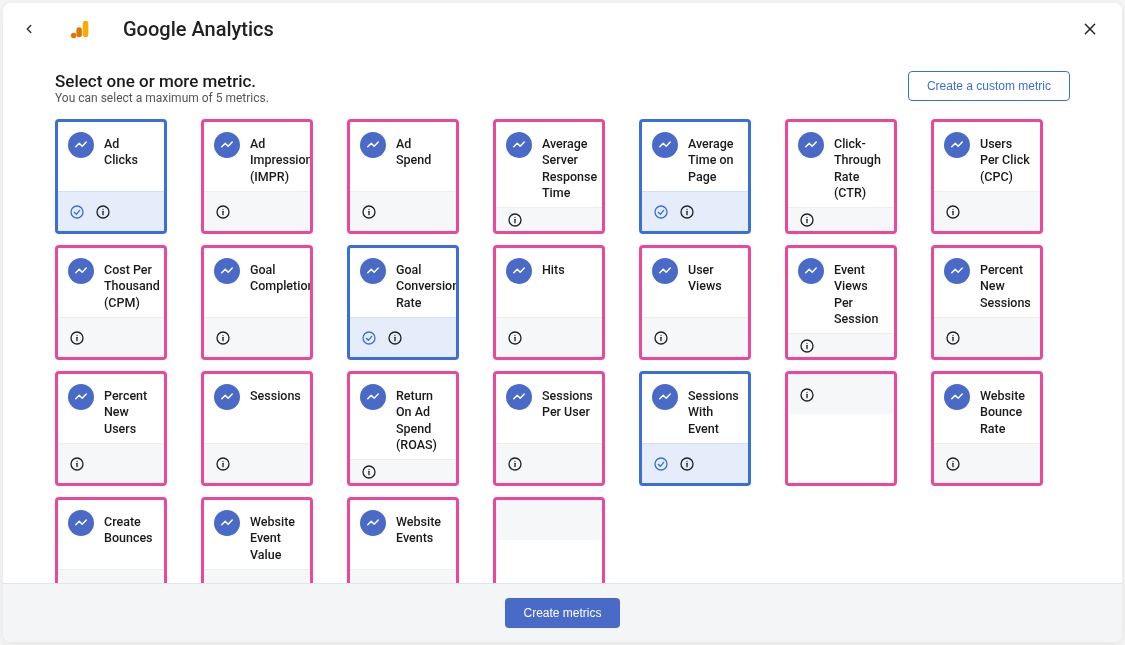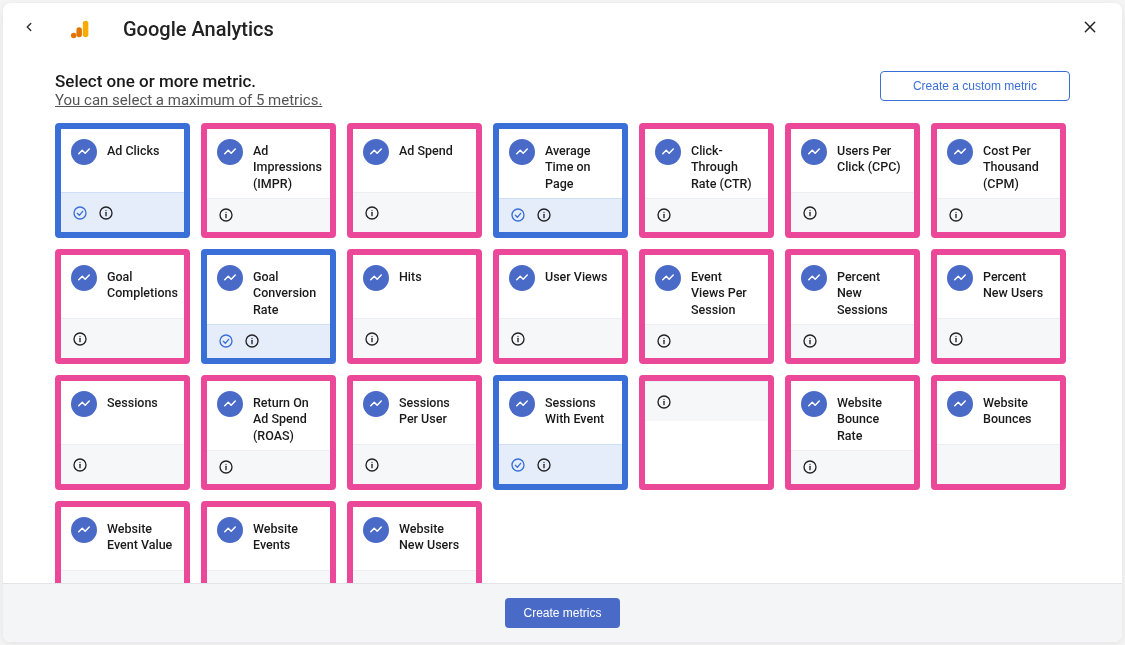--- a/index.html
+++ b/index.html
@@ -17,59 +17,60 @@
     top: 3px; left: 3px; right: 3px; bottom: 3px;
     background: #fff;
     border-radius: 8px;
     display: flex;
     flex-direction: column;
     overflow: hidden;
     box-shadow: 0 2px 10px rgba(0,0,0,0.08);
   }
   .header {
     display: flex;
+    align-items: center;
     padding: 14px 22px 12px 16px;
     gap: 20px;
   }
   .back-icon { width: 20px; height: 20px; display:flex; align-items:center; justify-content:center; cursor:pointer; margin-right: 10px;}
   .ga-logo { width: 24px; height: 24px; margin-right: 10px; display:flex; align-items:center; justify-content:center;}
   .app-title { font-size: 20px; font-weight: 500; color:#222;}
   .spacer { flex: 1; }
   .close-icon { width: 20px; height:20px; display:flex; align-items:center; justify-content:center; cursor:pointer;}
   .subheader {
     display: flex;
     align-items: flex-start;
     padding: 18px 52px 14px 52px;
   }
   .sub-left { flex:1; }
   .sub-title { font-size: 17px; font-weight: 500; color:#1a1a1a; }
-  .sub-desc { font-size: 15px; color:#555;text-decoration:underline; }
+  .sub-desc { font-size: 12px; color:#555; }
   .custom-btn {
     border: 1px solid #3b6fd8;
     color: #3b6fd8;
     background: #fff;
     border-radius: 4px;
-    padding: 7px 32px;
+    padding: 7px 18px;
     font-size: 12px;
     cursor: pointer;
   }
   .scroll-area {
     flex:1;
     overflow: auto;
     padding: 0 52px 10px 52px;
   }
   .grid {
     display: grid;
     grid-template-columns: repeat(7, 135px);
     gap: 11px;
   }
   .card {
-    width: 135px;
+    width: 112px;
     height: 115px;
-    border: 6px solid #ec4899;
+    border: 3px solid #ec4899;
     border-radius: 4px;
     background: #fff;
     display: flex;
     flex-direction: column;
     cursor: pointer;
     overflow: hidden;
   }
   .card.selected {
     border-color: #3b6fd8;
   }
@@ -217,20 +218,40 @@
 
       <div class="info-icon">
         <svg width="16" height="16" viewBox="0 0 24 24" fill="none" stroke="#222" stroke-width="2" stroke-linecap="round" stroke-linejoin="round">
                 <circle cx="12" cy="12" r="9"></circle>
                 <line x1="12" y1="11" x2="12" y2="16"></line>
                 <circle cx="12" cy="8" r="1" fill="#222" stroke="none"></circle>
               </svg>
       </div>
     </div>
   </div>
+        <div class="card">
+    <div class="card-top">
+      <div class="metric-icon">
+        <svg width="14" height="14" viewBox="0 0 24 24" fill="none" stroke="#fff" stroke-width="2.5" stroke-linecap="round" stroke-linejoin="round">
+                <polyline points="3 15 9 9 14 14 21 7"></polyline>
+              </svg>
+      </div>
+      <div class="metric-label">Average Server Response Time</div>
+    </div>
+    <div class="card-bottom">
+
+      <div class="info-icon">
+        <svg width="16" height="16" viewBox="0 0 24 24" fill="none" stroke="#222" stroke-width="2" stroke-linecap="round" stroke-linejoin="round">
+                <circle cx="12" cy="12" r="9"></circle>
+                <line x1="12" y1="11" x2="12" y2="16"></line>
+                <circle cx="12" cy="8" r="1" fill="#222" stroke="none"></circle>
+              </svg>
+      </div>
+    </div>
+  </div>
         <div class="card selected">
     <div class="card-top">
       <div class="metric-icon">
         <svg width="14" height="14" viewBox="0 0 24 24" fill="none" stroke="#fff" stroke-width="2.5" stroke-linecap="round" stroke-linejoin="round">
                 <polyline points="3 15 9 9 14 14 21 7"></polyline>
               </svg>
       </div>
       <div class="metric-label">Average Time on Page</div>
     </div>
     <div class="card-bottom">
@@ -571,21 +592,21 @@
       </div>
     </div>
   </div>
         <div class="card">
     <div class="card-top">
       <div class="metric-icon">
         <svg width="14" height="14" viewBox="0 0 24 24" fill="none" stroke="#fff" stroke-width="2.5" stroke-linecap="round" stroke-linejoin="round">
                 <polyline points="3 15 9 9 14 14 21 7"></polyline>
               </svg>
       </div>
-      <div class="metric-label">Website Bounces</div>
+      <div class="metric-label">Create Bounces</div>
     </div>
     <div class="card-bottom">
       
       
     </div>
   </div>
         <div class="card">
     <div class="card-top">
       <div class="metric-icon">
         <svg width="14" height="14" viewBox="0 0 24 24" fill="none" stroke="#fff" stroke-width="2.5" stroke-linecap="round" stroke-linejoin="round">
@@ -607,28 +628,20 @@
               </svg>
       </div>
       <div class="metric-label">Website Events</div>
     </div>
     <div class="card-bottom">
       
       
     </div>
   </div>
         <div class="card">
-    <div class="card-top">
-      <div class="metric-icon">
-        <svg width="14" height="14" viewBox="0 0 24 24" fill="none" stroke="#fff" stroke-width="2.5" stroke-linecap="round" stroke-linejoin="round">
-                <polyline points="3 15 9 9 14 14 21 7"></polyline>
-              </svg>
-      </div>
-      <div class="metric-label">Website New Users</div>
-    </div>
     <div class="card-bottom">
       
       
     </div>
   </div>
       </div>
   </div>
 
   <div class="footer">
     <button class="create-btn">Create metrics</button>

